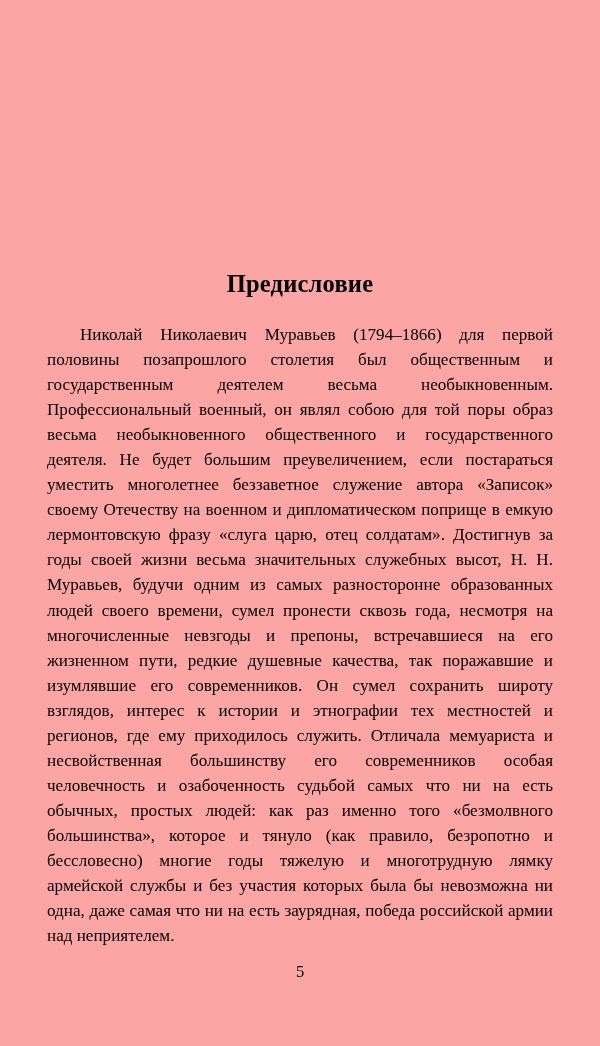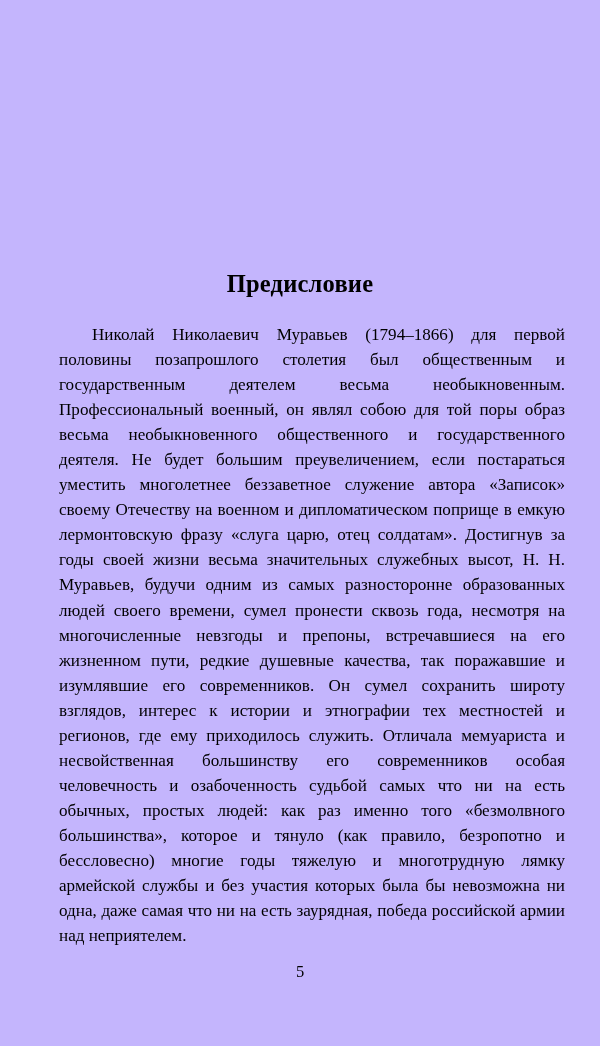--- a/index.html
+++ b/index.html
@@ -14,21 +14,21 @@
     color: #000000;
     position: relative;
     overflow: hidden;
     -webkit-font-smoothing: antialiased;
   }
   .page {
     position: absolute;
     inset: 0;
     width: 600px;
     height: 1046px;
-    background: #c4b5fd;
+    background: #fca5a5;
     text-decoration: underline;
   }
   .content {
     position: absolute;
     left: 47px;
     top: 0;
     width: 506px;
   }
   .chapter-title {
     margin: 0;
@@ -40,21 +40,21 @@
     line-height: 1;
     letter-spacing: 0.2px;
     position: absolute;
     top: 272px;
     left: 0;
     width: 506px;
   }
   .body-text {
     position: absolute;
     top: 322px;
-    left: 12px;
+    left: 0;
     width: 506px;
     margin: 0;
     font-family: "Liberation Serif", "DejaVu Serif", serif;
     font-size: 17.1px;
     line-height: 25.05px;
     text-align: justify;
     text-justify: inter-word;
     text-indent: 33px;
     hyphens: manual;
     word-spacing: 0px;

